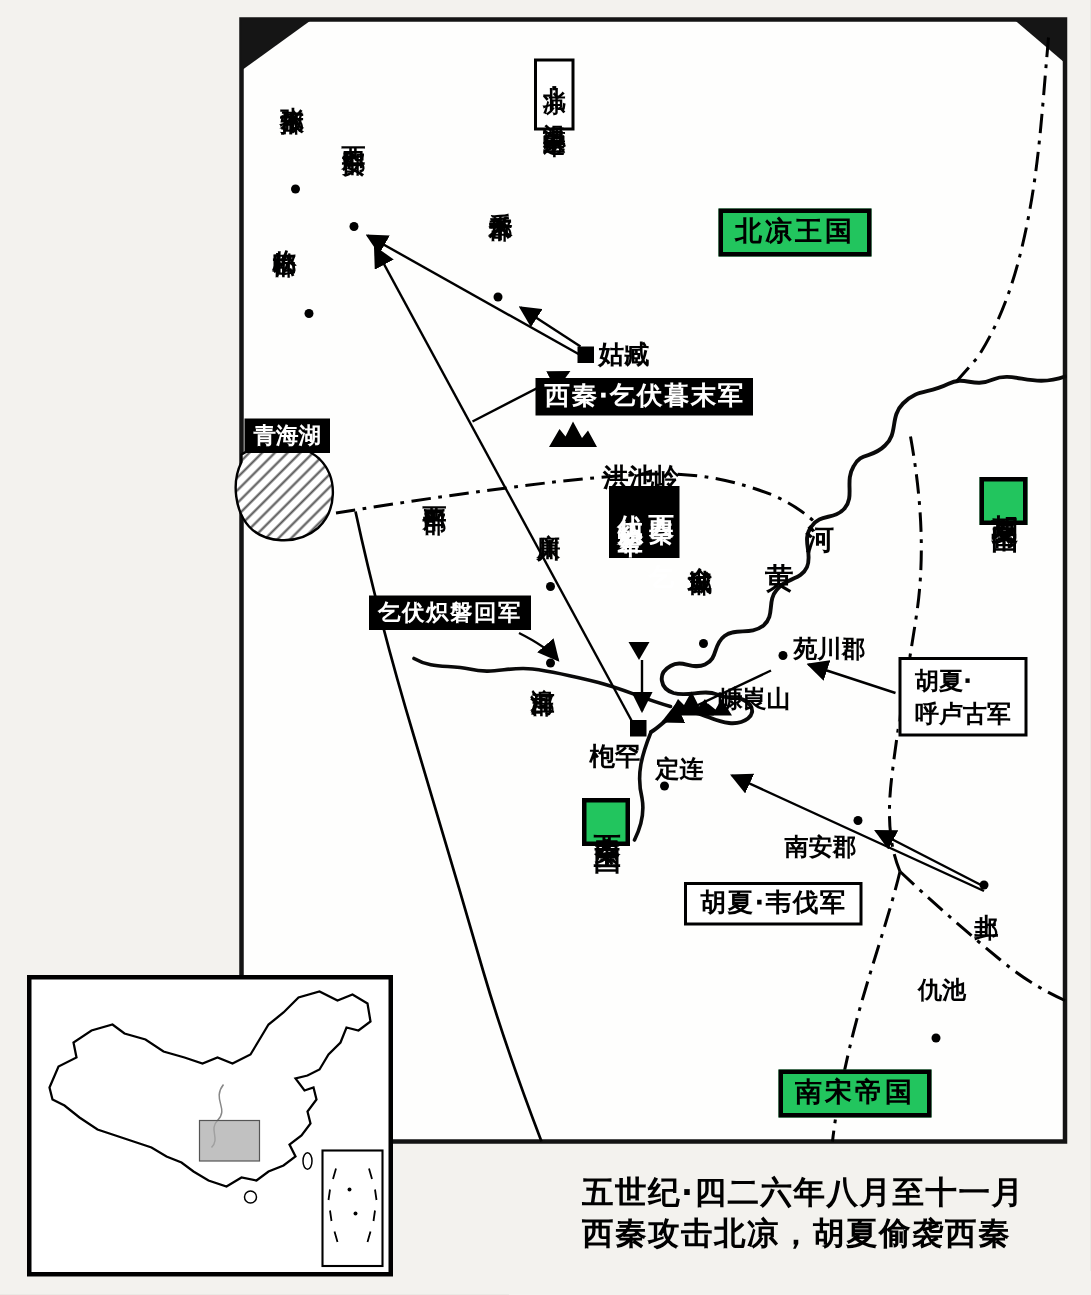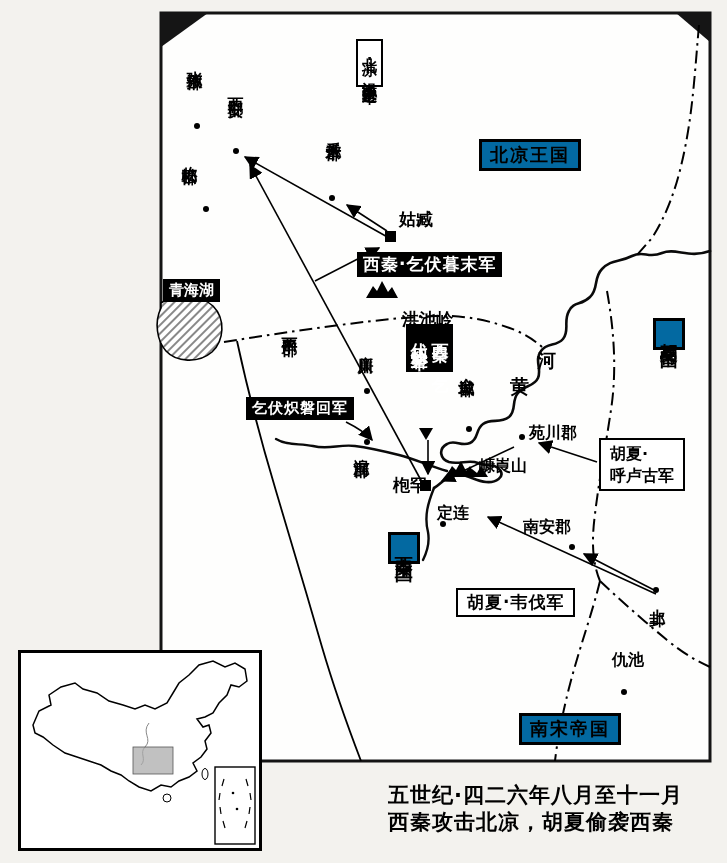--- a/index.html
+++ b/index.html
@@ -4,21 +4,21 @@
 <style>
   html,body{margin:0;padding:0;background:#dfddd8;}
   #page{position:relative;width:727px;height:863px;background:#f3f2ee;overflow:hidden;
         font-family:"DejaVu Sans","Liberation Sans",sans-serif;color:#111;}
   #geo{position:absolute;left:0;top:0;z-index:1;}
   .lbl{position:absolute;z-index:3;font-weight:700;white-space:nowrap;color:#000;line-height:1.1;}
   .v{writing-mode:vertical-rl;text-orientation:upright;letter-spacing:2px;}
   .place{font-size:16px;}
   .dot{position:absolute;z-index:3;width:6px;height:6px;background:#000;border-radius:50%;}
   .sq{position:absolute;z-index:3;width:11px;height:11px;background:#000;}
-  .region{border:3px solid #000;background:#0369a1;padding:3px 8px;font-size:18px;letter-spacing:2px;z-index:4;}
+  .region{border:3px solid #000;background:#22c55e;padding:3px 8px;font-size:18px;letter-spacing:2px;z-index:4;}
   .region.v{padding:7px 3px;letter-spacing:3px;}
   .blacklbl{background:#000;color:#fff;padding:3px 6px;z-index:4;}
   .boxlbl{border:2px solid #000;background:#fff;padding:3px 9px;z-index:4;}
   .chipan{display:flex;flex-direction:row-reverse;gap:2px;padding:6px 4px;font-size:17px;}
   .chipan span{writing-mode:vertical-rl;text-orientation:upright;letter-spacing:4px;}
   .tail{position:absolute;z-index:4;width:0;height:0;border-left:7px solid transparent;
         border-right:7px solid transparent;border-top:12px solid #000;}
   .caption{position:absolute;left:388px;top:782px;z-index:5;font-weight:800;font-size:21px;
            letter-spacing:1px;line-height:1.28;color:#000;}
   .inset{position:absolute;left:18px;top:650px;width:238px;height:195px;background:#fff;
@@ -107,21 +107,21 @@
 
   <div class="lbl place v" style="left:227px;top:85px;">西安郡</div>
   <div class="dot" style="left:233px;top:148px;"></div>
 
   <div class="lbl place v" style="left:181px;top:153px;">临松郡</div>
   <div class="dot" style="left:203px;top:206px;"></div>
 
   <div class="lbl place v" style="left:325px;top:129px;">番禾郡</div>
   <div class="dot" style="left:329px;top:195px;"></div>
 
-  <div class="lbl place" style="left:399px;top:210px;font-size:17px;">姑臧</div>
+  <div class="lbl place" style="left:399px;top:228px;font-size:17px;">姑臧</div>
   <div class="sq" style="left:385px;top:231px;"></div>
 
   <div class="lbl place" style="left:402px;top:282px;font-size:17px;margin-top:28px;">洪池岭</div>
 
   <div class="lbl blacklbl" style="left:163px;top:279px;font-size:15px;">青海湖</div>
 
   <div class="lbl place v" style="left:281px;top:325px;">西平郡</div>
 
   <div class="lbl place v" style="left:357px;top:343px;">廉川</div>
   <div class="dot" style="left:364px;top:388px;"></div>
@@ -131,29 +131,29 @@
 
   <div class="lbl place" style="left:510px;top:376px;font-size:19px;">黄</div>
   <div class="lbl place" style="left:537px;top:350px;font-size:19px;">河</div>
 
   <div class="lbl place" style="left:529px;top:424px;">苑川郡</div>
   <div class="dot" style="left:519px;top:434px;"></div>
 
   <div class="lbl place v" style="left:353px;top:446px;">湟河郡</div>
   <div class="dot" style="left:364px;top:439px;"></div>
 
-  <div class="lbl place" style="left:393px;top:476px;font-size:17px;">枹罕</div>
+  <div class="lbl place" style="left:393px;top:496px;font-size:17px;">枹罕</div>
   <div class="sq" style="left:420px;top:480px;"></div>
 
   <div class="lbl place" style="left:479px;top:457px;text-align:right;">嵻崀山</div>
 
   <div class="lbl place" style="left:437px;top:504px;">定连</div>
   <div class="dot" style="left:440px;top:521px;"></div>
 
-  <div class="lbl place" style="left:523px;top:518px;">南安郡</div>
+  <div class="lbl place" style="left:523px;top:556px;">南安郡</div>
   <div class="dot" style="left:569px;top:544px;"></div>
 
   <div class="lbl place v" style="left:649px;top:596px;">上邽</div>
   <div class="dot" style="left:653px;top:587px;"></div>
 
   <div class="lbl place" style="left:612px;top:651px;">仇池</div>
   <div class="dot" style="left:621px;top:689px;"></div>
 
   <div class="caption">
     <div>五世纪·四二六年八月至十一月</div>

